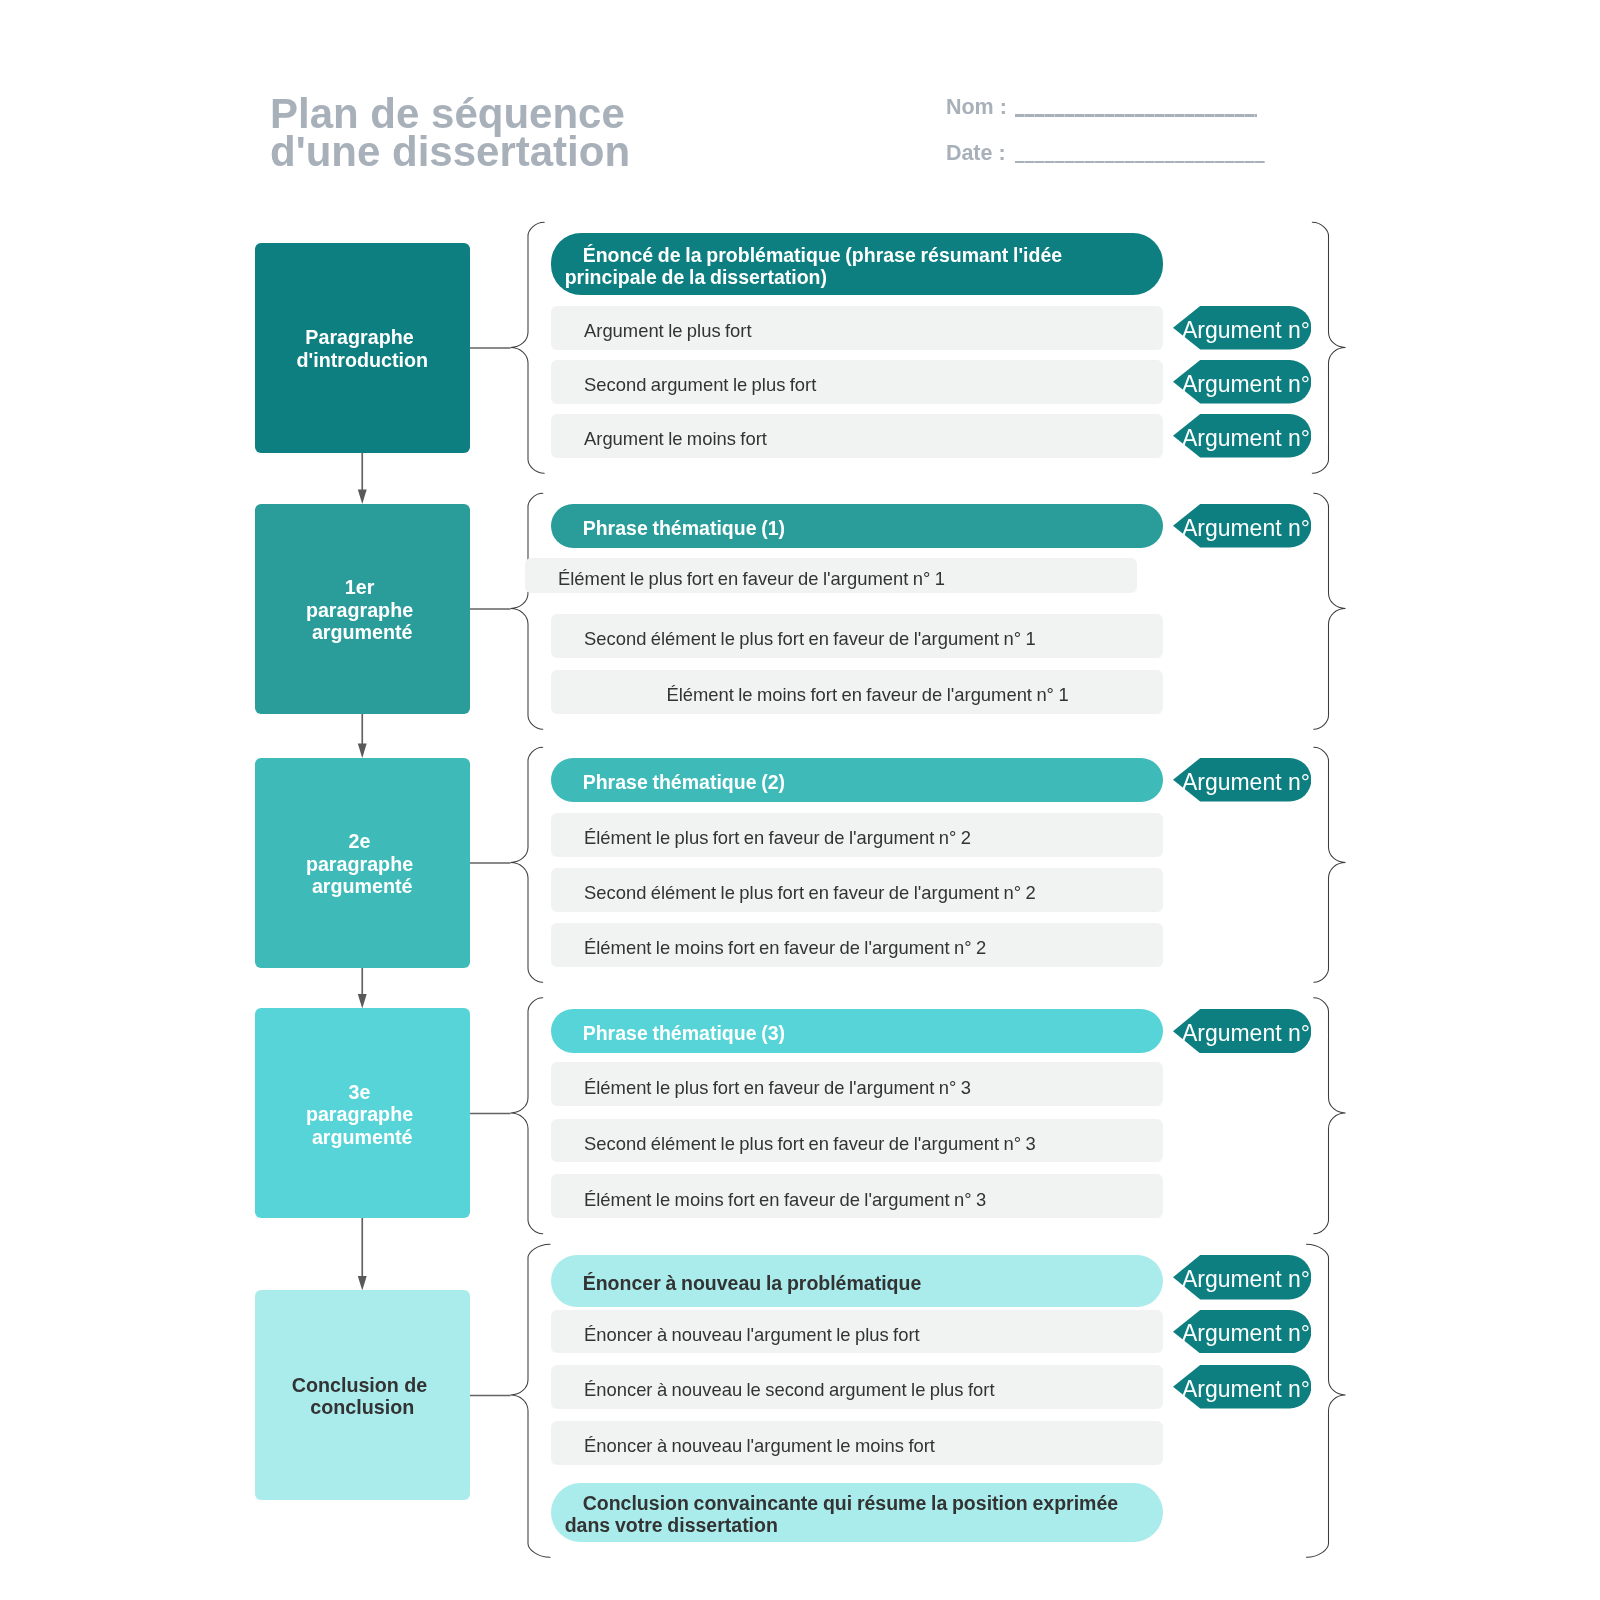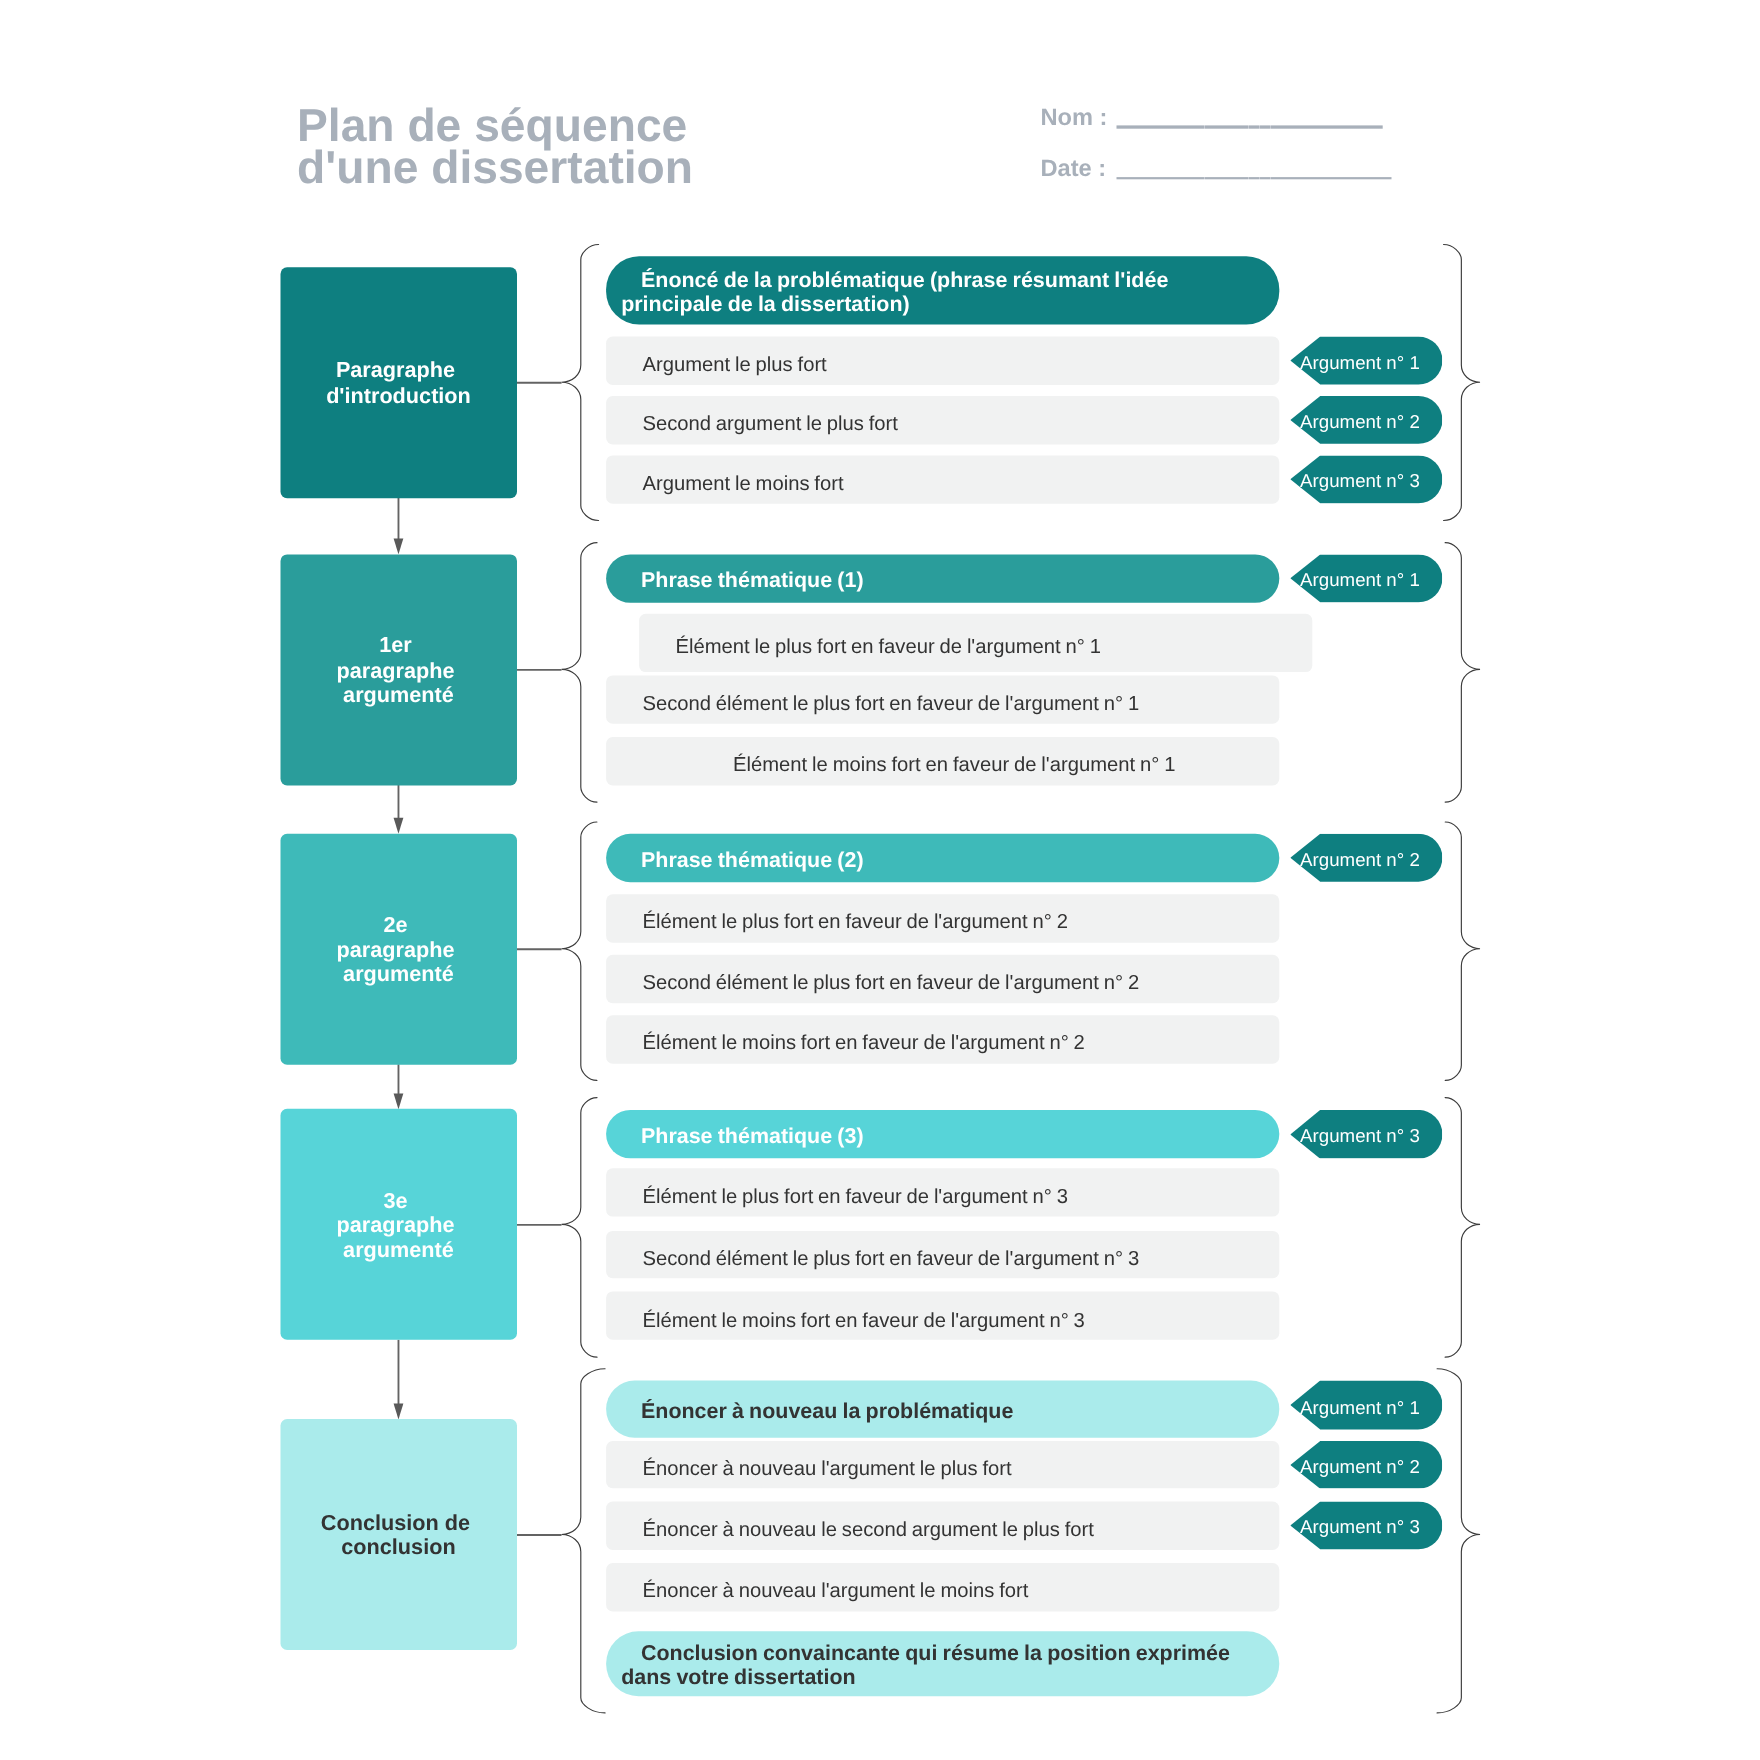--- a/index.html
+++ b/index.html
@@ -23,21 +23,21 @@
 
   
   .row{box-sizing:border-box;border-radius:6px;background:#F1F2F2;
        display:flex;align-items:center;
        font-size:18.4px;color:#333333;word-spacing:-0.7px;padding-left:15px;padding-right:12px;line-height:23px;}
   .row span{display:block;text-indent:18px;position:relative;top:2.9px;}
   .row.head{font-weight:bold;font-size:19.5px;line-height:22px;border-radius:30px;}
   .row.head span{top:2.0px;margin-left:-1.3px;}
 
   
-  .tag{position:absolute;color:#ffffff;font-size:17px;
+  .tag{position:absolute;color:#ffffff;font-size:23px;
        display:flex;align-items:center;box-sizing:border-box;
        white-space:nowrap;}
   .tag span{display:block;position:relative;top:2.3px;}
   .tagbg{position:absolute;left:0;top:0;}
 </style>
 </head>
 <body>
 
 <div id="page">
 
@@ -108,21 +108,21 @@
           <path d="M0 21.75 L27.2 0 H116.55000000000001 A21.75 21.75 0 0 1 116.55000000000001 43.5 H27.2 Z" fill="#0E7F80"></path>
         </svg>
         <span>Argument n° 3</span>
       </div>
       <div class="pbox" style="left:254.5px;top:503.5px;height:210px;background:#2A9D9B;color:#FFFFFF;">
         <span style="width:118px;">1er paragraphe argumenté</span>
       </div>
       <div class="row head" style="position:absolute;left:551px;top:504px;width:612px;height:43.5px;background:#2A9D9B;color:#FFFFFF;">
         <span>Phrase thématique (1)</span>
       </div>
-      <div class="row" style="position:absolute;left:581px;top:558px;width:612px;height:53px;background:#F1F2F2;color:#333333;">
+      <div class="row" style="position:absolute;left:525px;top:558px;width:612px;height:35px;background:#F1F2F2;color:#333333;">
         <span>Élément le plus fort en faveur de l'argument n° 1</span>
       </div>
       <div class="row" style="position:absolute;left:551px;top:614px;width:612px;height:43.5px;background:#F1F2F2;color:#333333;">
         <span>Second élément le plus fort en faveur de l'argument n° 1</span>
       </div>
       <div class="row" style="position:absolute;left:551px;top:670px;width:612px;height:43.5px;background:#F1F2F2;color:#333333;justify-content:center;">
         <span>Élément le moins fort en faveur de l'argument n° 1</span>
       </div>
       <div class="tag" style="left:1173.2px;top:504px;width:138.3px;height:43.5px;padding-left:8.7px;">
         <svg class="tagbg" width="138.3" height="43.5">

